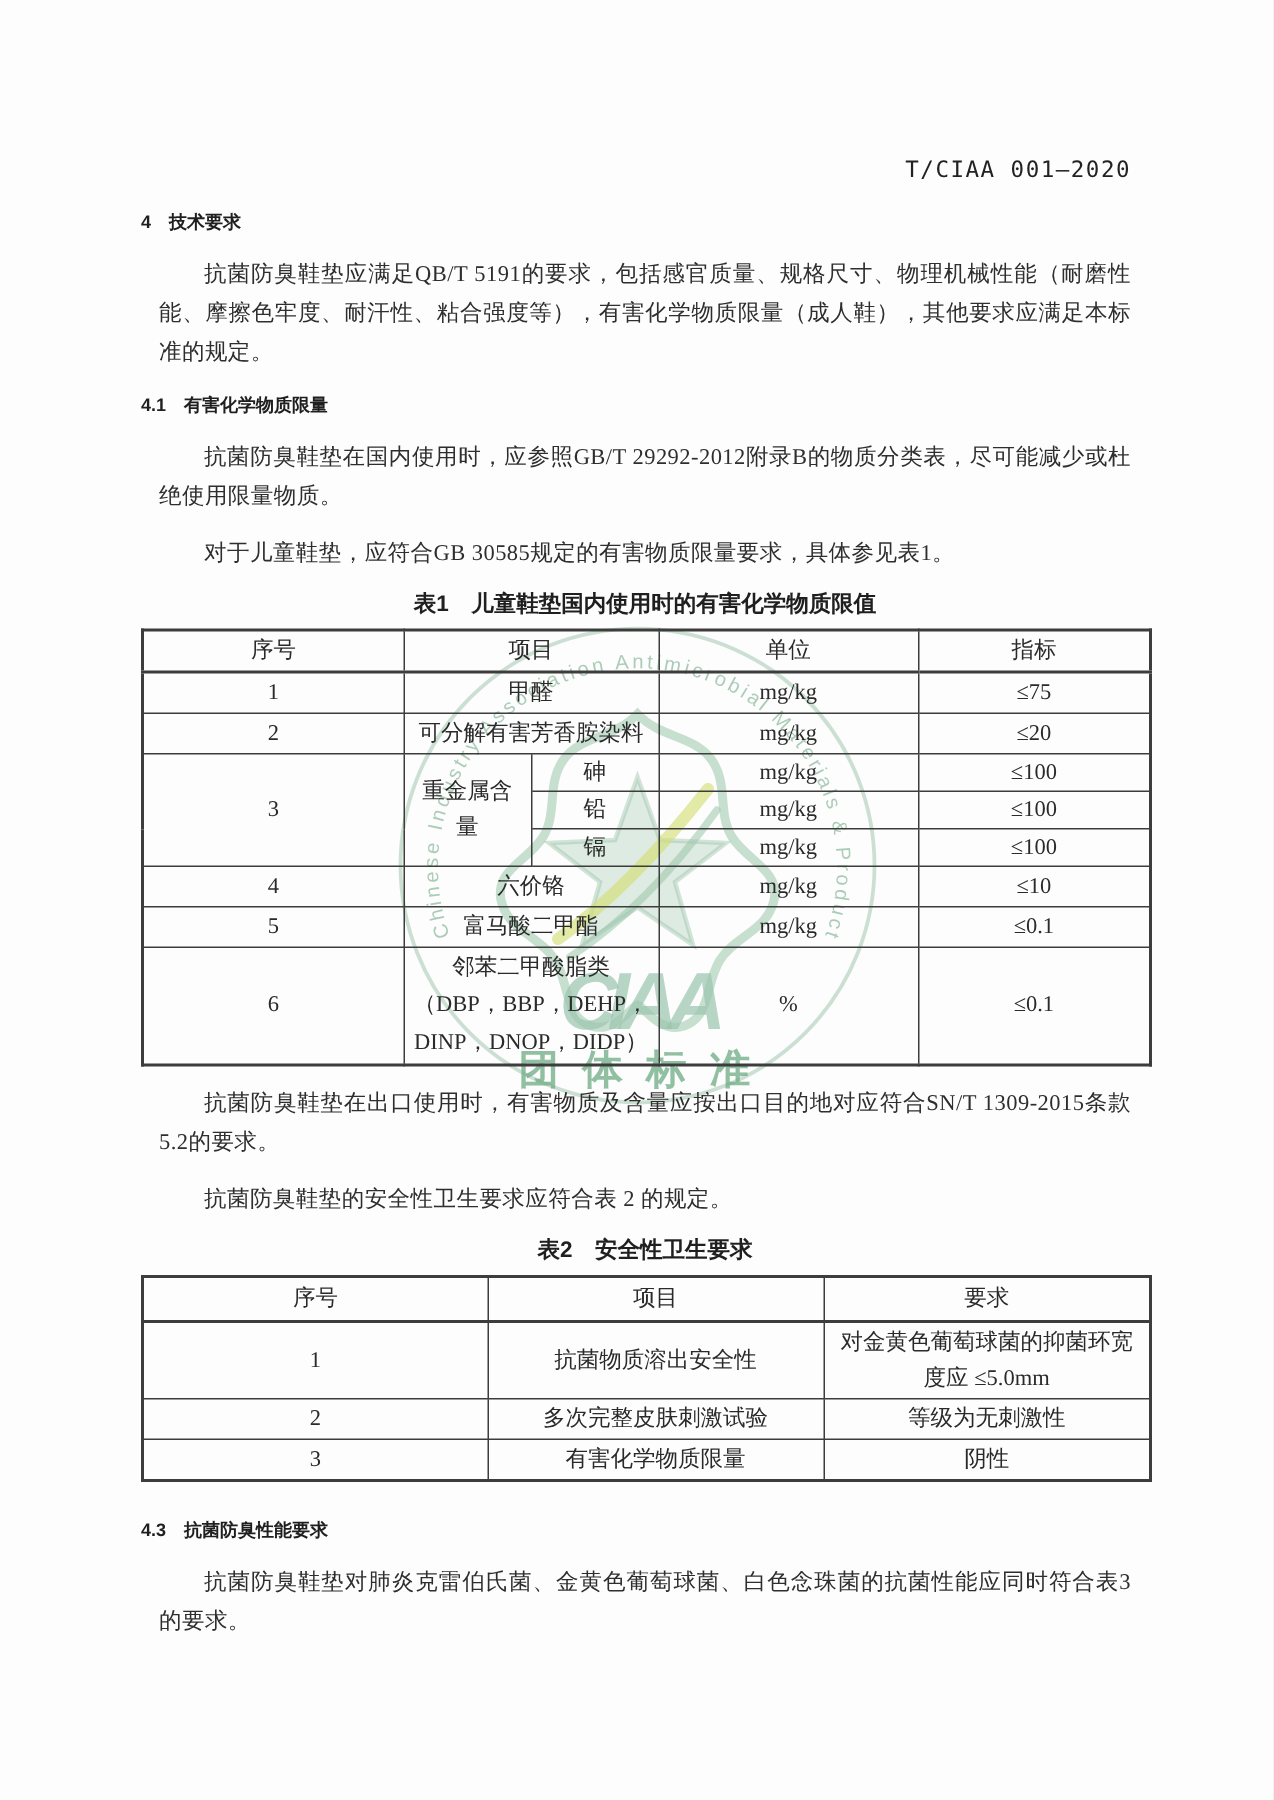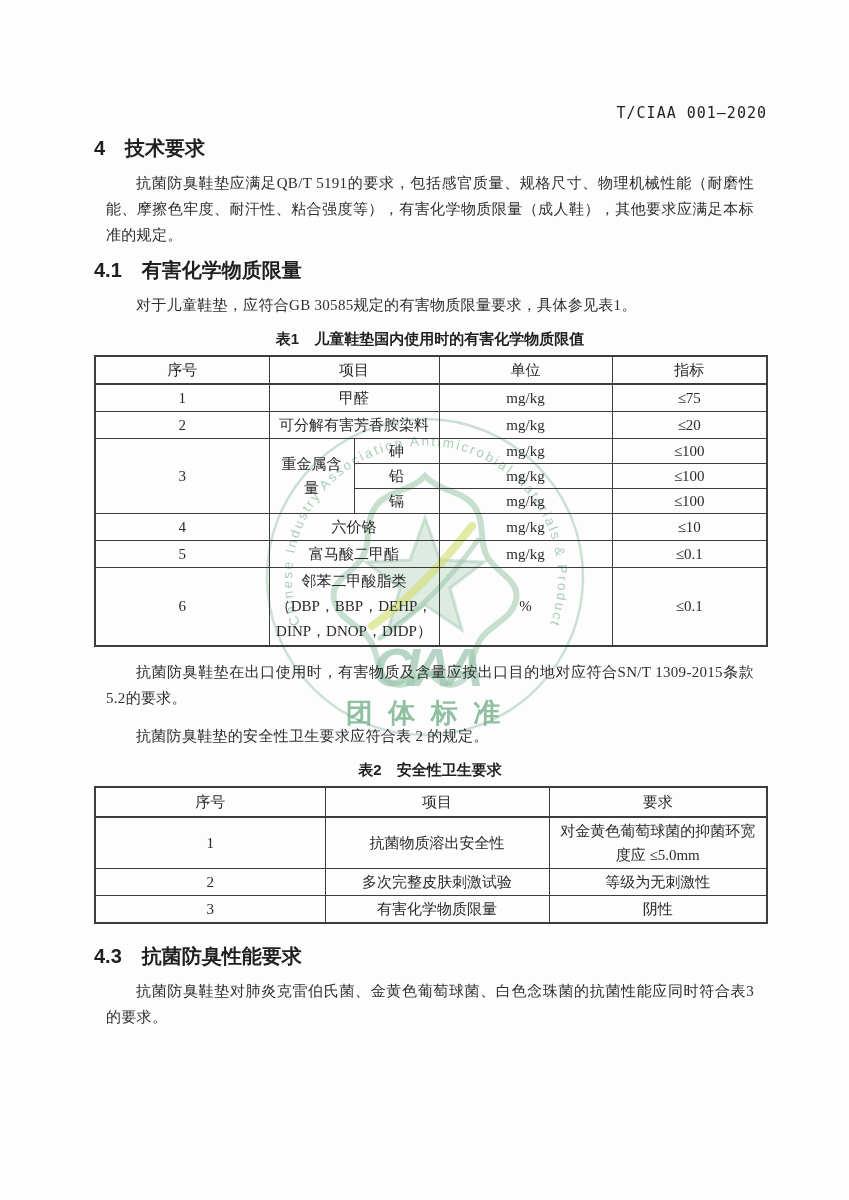--- a/index.html
+++ b/index.html
@@ -6,30 +6,30 @@
   .page{
     position:relative;
     width:849px;height:1200px;
     margin:0 auto;
     background:#fdfdfd;
     font-family:"Liberation Serif","DejaVu Serif",serif;
     color:#2e2e2e;
     overflow:hidden;
   }
   .docnum{
-    position:absolute;top:104px;right:82px;
+    position:absolute;top:104px;right:95px;
     font-family:"DejaVu Sans Mono","Liberation Mono",monospace;
     font-size:15px;letter-spacing:1px;color:#222;
   }
   .content{
     position:absolute;left:94px;top:0;width:672px;
   }
   .sec-h{
     font-family:"Liberation Sans","DejaVu Sans",sans-serif;
-    font-weight:bold;font-size:20px;line-height:20px;color:#1f1f1f;
+    font-weight:bold;font-size:12px;line-height:20px;color:#1f1f1f;
     white-space:pre-wrap;
   }
   .h-s4{margin-top:138px;}
   .h-s41{margin-top:12px;}
   .h-s42{margin-top:6px;}
   .h-s43{margin-top:22px;}
   p.body{
     margin:12px;font-size:15px;line-height:26px;
     text-indent:2em;text-align:justify;letter-spacing:0.3px;
   }
@@ -99,20 +99,21 @@
   </svg>
 
   <div class="docnum">T/CIAA 001—2020</div>
 
   <div class="content">
 
     <div class="sec-h h-s4">4　技术要求</div>
     <p class="body mt26">抗菌防臭鞋垫应满足QB/T 5191的要求，包括感官质量、规格尺寸、物理机械性能（耐磨性能、摩擦色牢度、耐汗性、粘合强度等），有害化学物质限量（成人鞋），其他要求应满足本标准的规定。</p>
 
     <div class="sec-h h-s41">4.1　有害化学物质限量</div>
+    <p class="body mt8">抗菌防臭鞋垫在国内使用时，应参照GB/T 29292-2012附录B的物质分类表，尽可能减少或杜绝使用限量物质。</p>
     <p class="body">对于儿童鞋垫，应符合GB 30585规定的有害物质限量要求，具体参见表1。</p>
 
     <div class="tbl-cap cap1">表1　儿童鞋垫国内使用时的有害化学物质限值</div>
 
     <table class="t1">
       <colgroup>
         <col style="width:174px">
           <col style="width:85px">
           <col style="width:85px">
         <col style="width:173px">

